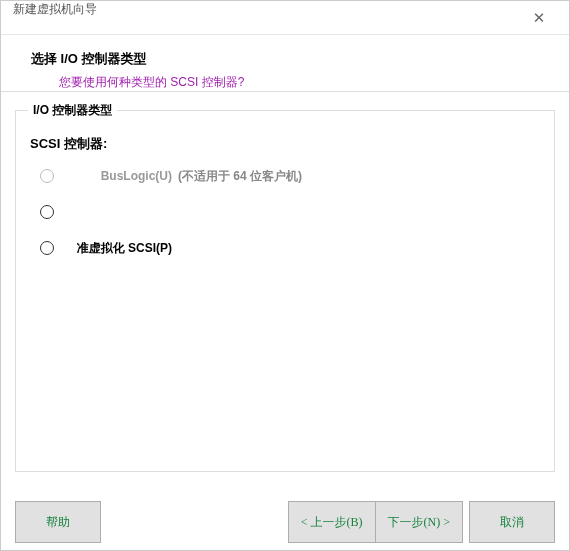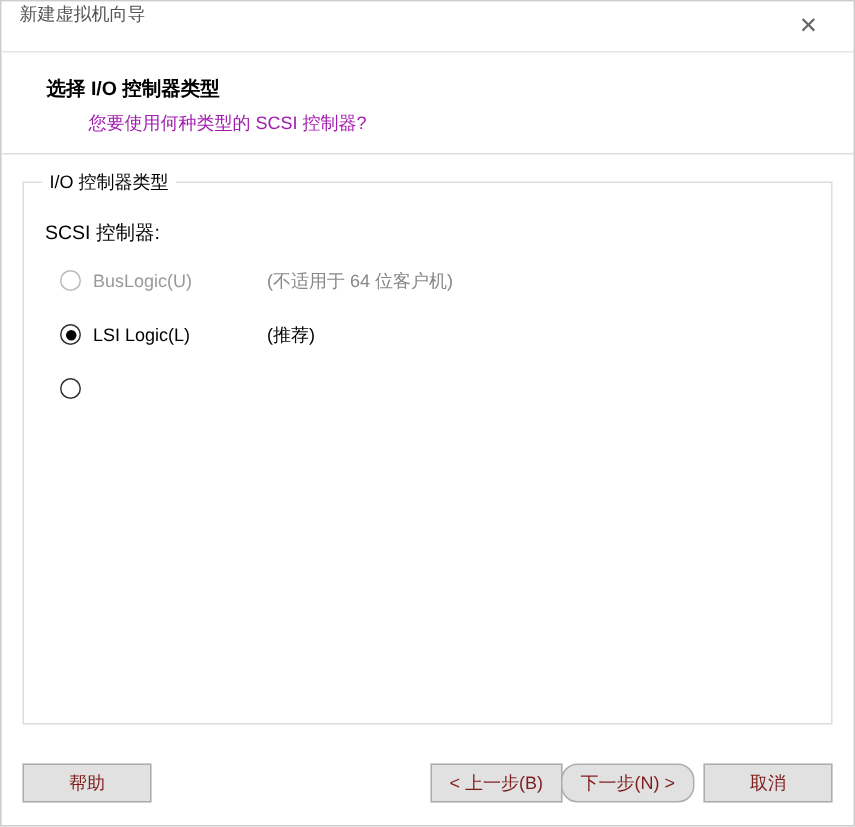--- a/index.html
+++ b/index.html
@@ -27,21 +27,21 @@
     }
     .titlebar .close {
       width: 40px;
       text-align: center;
       color: #666;
       font-size: 15px;
       cursor: pointer;
       line-height: 34px;
     }
     .header {
-      padding: 15px 22px 11px 30px;
+      padding: 15px 22px 0 30px;
       border-bottom: 1px solid #ddd;
     }
     .header h1 {
       font-size: 13px;
       font-weight: bold;
       color: #000;
       margin-bottom: 6px;
     }
     .header p {
       font-size: 12px;
@@ -49,36 +49,38 @@
       padding-left: 28px;
     }
     .content {
       flex: 1;
       padding: 10px 14px 10px 14px;
     }
     fieldset {
       border: 1px solid #ddd;
       padding: 10px 12px 12px 12px;
       height: 370px;
+      font-weight: bold;
     }
     legend {
       font-size: 12px;
       color: #000;
       padding: 0 5px;
     }
     .scsi-label {
       font-size: 13px;
       margin: 6px 0 14px 2px;
       color: #000;
     }
     .radio-row {
       display: flex;
       align-items: center;
       margin: 0 0 18px 12px;
       height: 18px;
+      text-align: right;
     }
     .radio-circle {
       width: 14px;
       height: 14px;
       border-radius: 50%;
       border: 1.5px solid #333;
       margin-right: 8px;
       display: inline-flex;
       align-items: center;
       justify-content: center;
@@ -113,32 +115,32 @@
     }
     .footer {
       height: 46px;
       display: flex;
       align-items: center;
       padding: 0 14px 10px 14px;
       gap: 6px;
     }
     .spacer { flex: 1; }
     button.btn {
-      height: 26px;
+      height: 42px;
       min-width: 86px;
       background: #e1e1e1;
       border: 1px solid #adadad;
       font-size: 12px;
-      font-family: Liberation Sans, sans-serif;
+      font-family: Liberation Serif, serif;
       cursor: pointer;
       padding: 0 12px;
-      color: #7f1d1d;
+      color: #15803d;
     }
     .btn-group { display: flex; gap: 0; }
-    .btn-group button:not(:first-child) { margin-left: -1px; border-radius: 11px; }
+    .btn-group button:not(:first-child) { margin-left: -1px; }
   </style>
 </head>
 <body>
 
 <div class="titlebar">
   <span>新建虚拟机向导</span>
   <span class="close">✕</span>
 </div>
 
 <div class="header">
@@ -150,31 +152,31 @@
   <fieldset>
     <legend>I/O 控制器类型</legend>
     <div class="scsi-label">SCSI 控制器:</div>
 
     <div class="radio-row">
       <span class="radio-circle disabled"></span>
       <span class="radio-label disabled">BusLogic(U)</span>
       <span class="radio-hint disabled">(不适用于 64 位客户机)</span>
     </div>
 
-    <div class="radio-row">
-      <span class="radio-circle selected"></span>
-      <span class="radio-label">LSI Logic(L)</span>
-      <span class="radio-hint">(推荐)</span>
-    </div>
 
     <div class="radio-row">
       <span class="radio-circle"></span>
       <span class="radio-hint"></span>
     </div>
 
+    <div class="radio-row">
+      <span class="radio-circle"></span>
+      <span class="radio-label">准虚拟化 SCSI(P)</span>
+      <span class="radio-hint"></span>
+    </div>
   </fieldset>
 </div>
 
 <div class="footer">
   <button class="btn">帮助</button>
   <span class="spacer"></span>
   <div class="btn-group">
     <button class="btn">&lt; 上一步(B)</button>
     <button class="btn">下一步(N) &gt;</button>
   </div>

